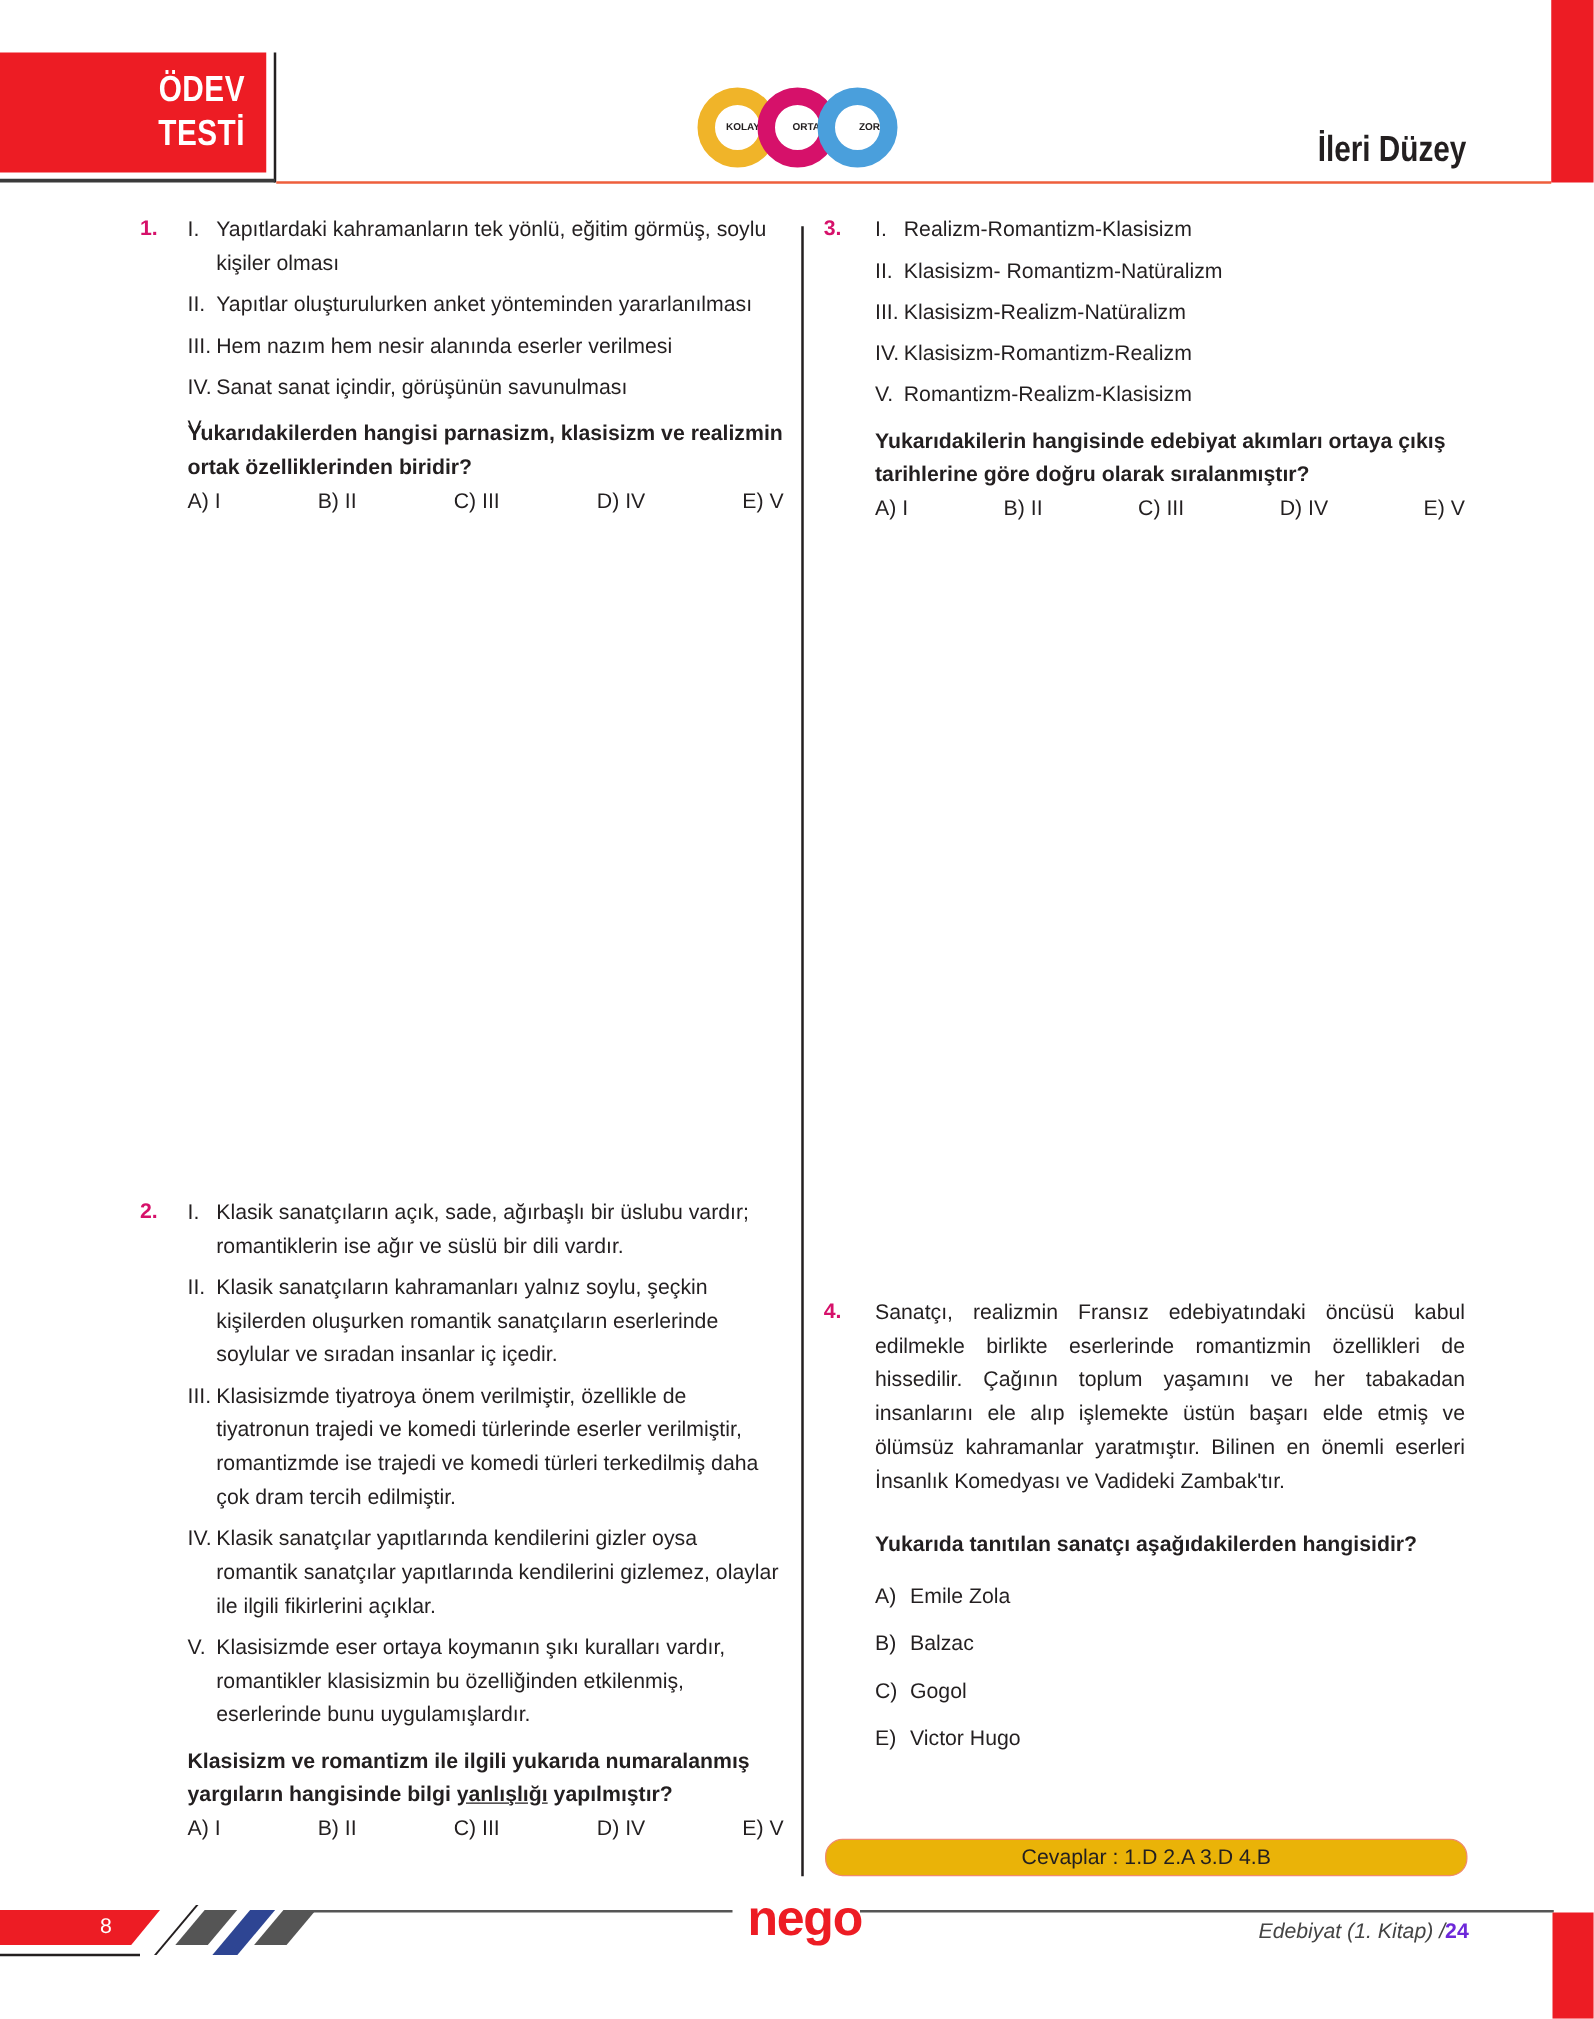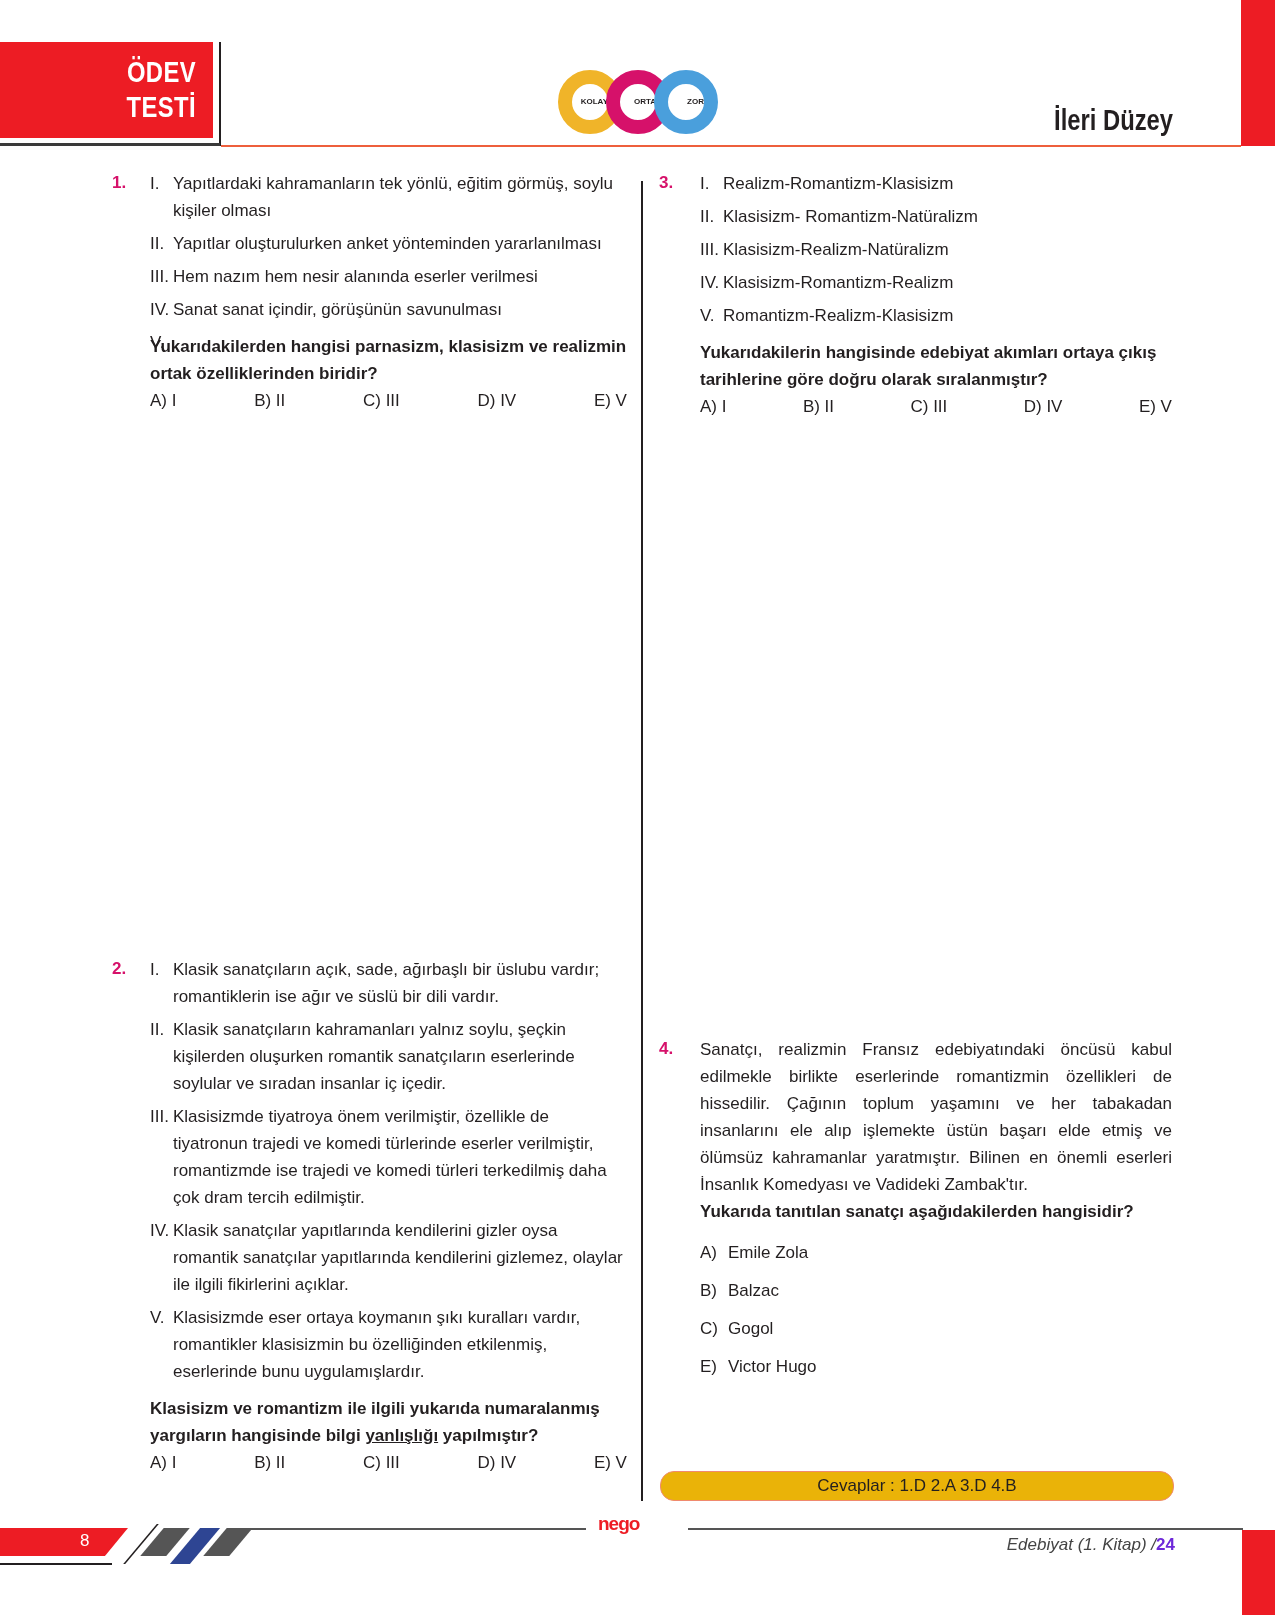--- a/index.html
+++ b/index.html
@@ -45,21 +45,21 @@
   .foot-red { position:absolute; left:0; top:1528px; width:125px; height:28px; background:#ed1c24; clip-path:polygon(0 0,100% 0,82% 100%,0 100%); width:128px; }
   .page-num { position:absolute; left:80px; top:1531px; color:#fff; font-size:17px; }
   .foot-under { position:absolute; left:0; top:1563px; width:112px; height:2px; background:#231f20; }
   .stripe { position:absolute; top:1528px; height:28px; transform:skewX(-40deg); }
   .s1 { left:140px; width:2px; height:40px; top:1524px; background:#231f20; }
   .s2 { left:152px; width:26px; background:#555; }
   .s3 { left:185px; width:20px; height:36px; background:#2e4593; }
   .s4 { left:215px; width:26px; background:#555; }
   .foot-line { position:absolute; left:246px; top:1528px; width:340px; height:2px; background:#555; }
   .foot-line2 { position:absolute; left:688px; top:1528px; width:555px; height:2px; background:#555; }
-  .logo { position:absolute; left:598px; top:1513px; font-weight:bold; font-size:19px; color:#ed1c24; letter-spacing:-1px; }
+  .logo { position:absolute; left:598px; top:1513px; font-weight:bold; font-size:40px; color:#ed1c24; letter-spacing:-1px; }
   .book-name { position:absolute; right:100px; top:1535px; font-style:italic; font-size:17px; color:#444; }
   .book-name b { font-style:normal; color:#6d28d9; }
   .right-bar-bot { position:absolute; left:1242px; top:1530px; width:33px; height:85px; background:#ed1c24; }
 </style>
 </head>
 <body>
 
 <div class="hdr-red"></div>
 <div class="hdr-title">
   <div>ÖDEV</div>
@@ -133,21 +133,21 @@
     <span>B) II</span>
     <span>C) III</span>
     <span>D) IV</span>
     <span>E) V</span>
   </div>
 </div>
 
 <div class="qnum" style="left:659px; top:1039px;">4.</div>
 <div class="q" style="left:700px; top:1036px; width:472px;">
   <div style="text-align:justify;">Sanatçı, realizmin Fransız edebiyatındaki öncüsü kabul edilmekle birlikte eserlerinde romantizmin özellikleri de hissedilir. Çağının toplum yaşamını ve her tabakadan insanlarını ele alıp işlemekte üstün başarı elde etmiş ve ölümsüz kahramanlar yaratmıştır. Bilinen en önemli eserleri İnsanlık Komedyası ve Vadideki Zambak'tır.</div>
-  <div class="stem" style="margin-top:0;">Yukarıda tanıtılan sanatçı aşağıdakilerden hangisidir?</div>
+  <div class="stem" style="margin-top:24px;">Yukarıda tanıtılan sanatçı aşağıdakilerden hangisidir?</div>
   <div class="opts-col" style="margin-top:14px;">
     <div><span class="l">A)</span><span>Emile Zola</span></div>
     <div><span class="l">B)</span><span>Balzac</span></div>
     <div><span class="l">C)</span><span>Gogol</span></div>
     <div><span class="l">E)</span><span>Victor Hugo</span></div>
   </div>
 </div>
 
 <div class="answers">Cevaplar : 1.D 2.A 3.D 4.B</div>
 

